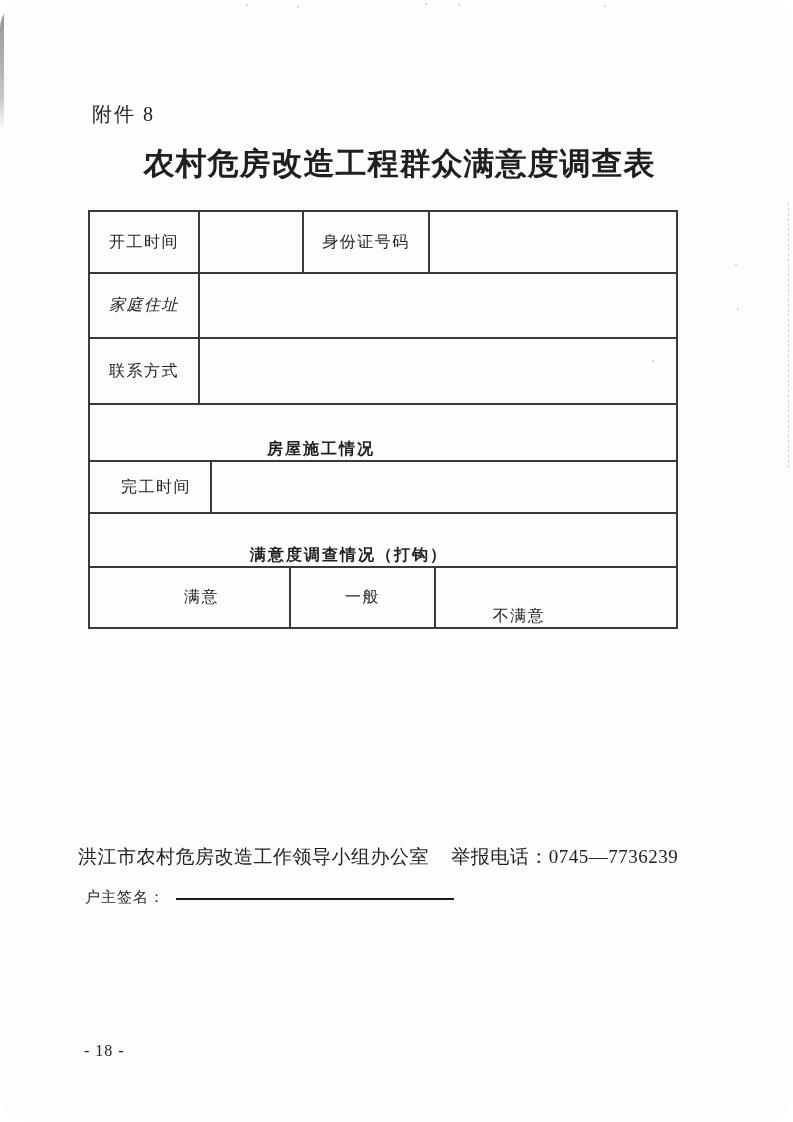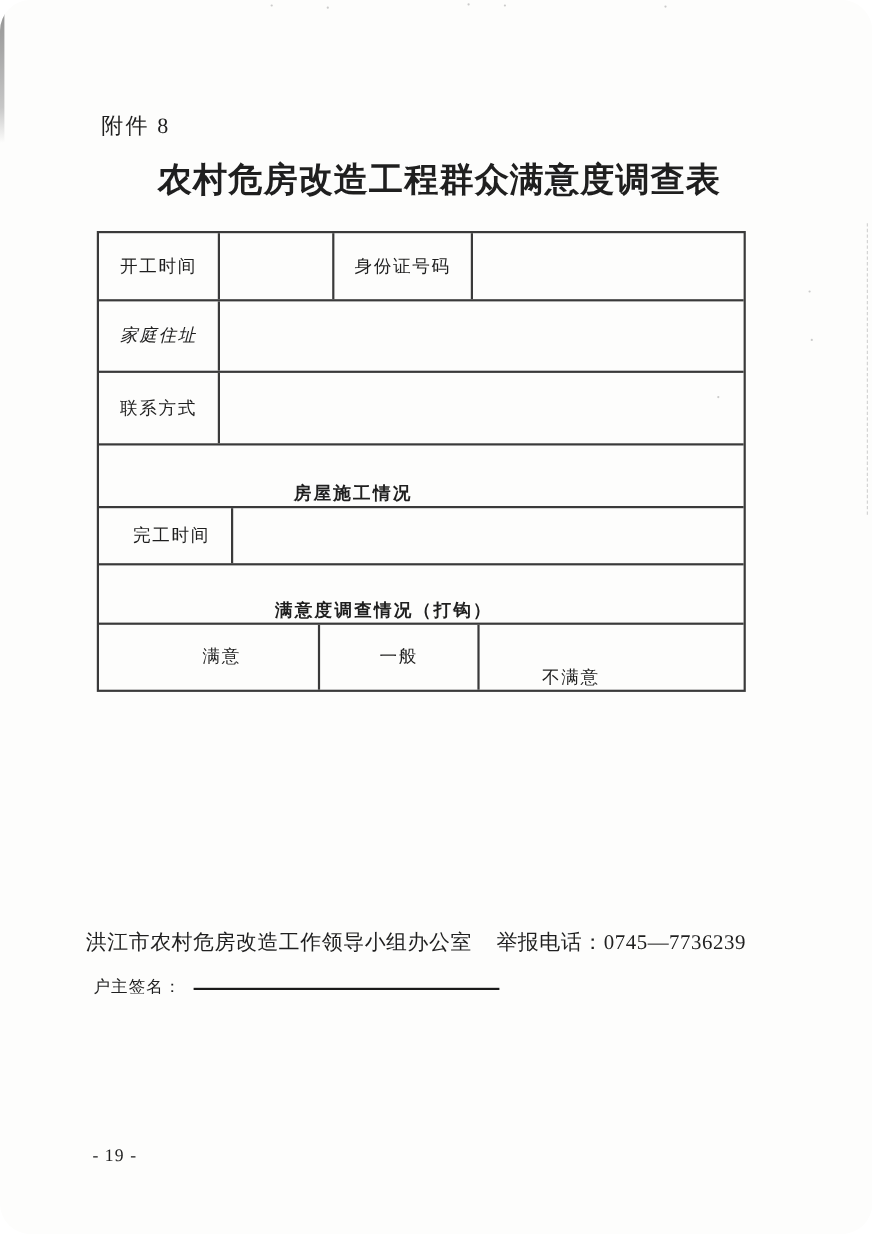--- a/index.html
+++ b/index.html
@@ -171,15 +171,15 @@
   <div class="footer-line">
     <span>洪江市农村危房改造工作领导小组办公室</span>
     <span class="phone">举报电话：0745—7736239</span>
   </div>
 
   <div class="sig-line">
     <span>户主签名：</span>
     <span class="sig-underline"></span>
   </div>
 
-  <div class="page-number">- 19 -</div>
+  <div class="page-number">- 18 -</div>
 
 </div>
 
 </body></html>

